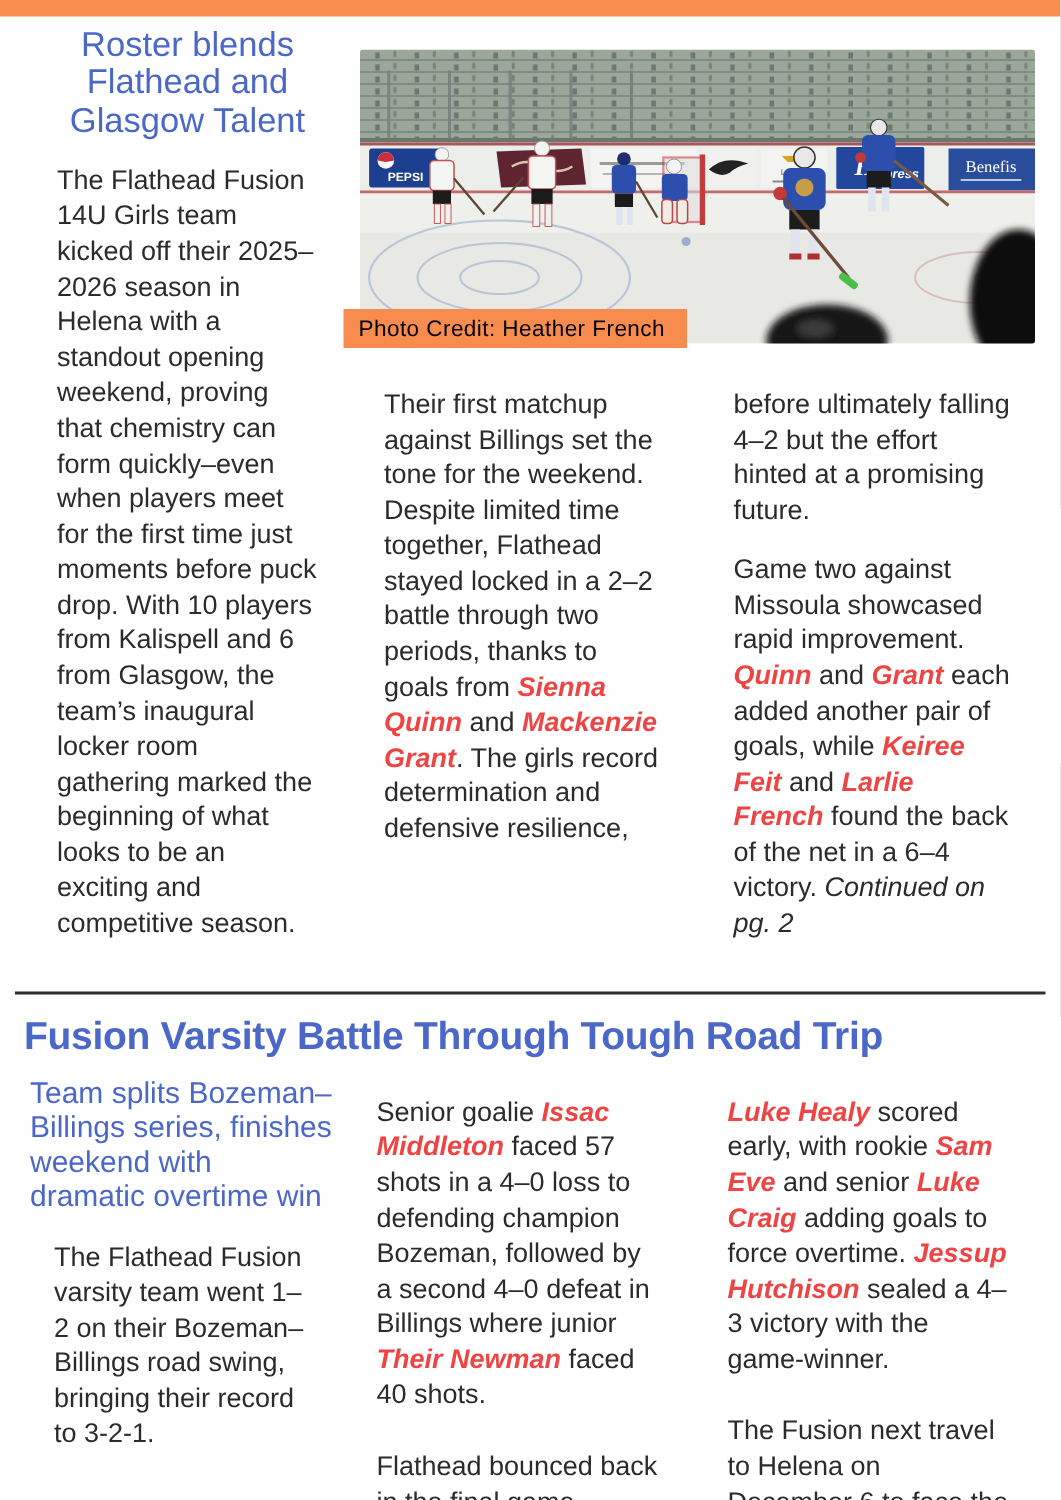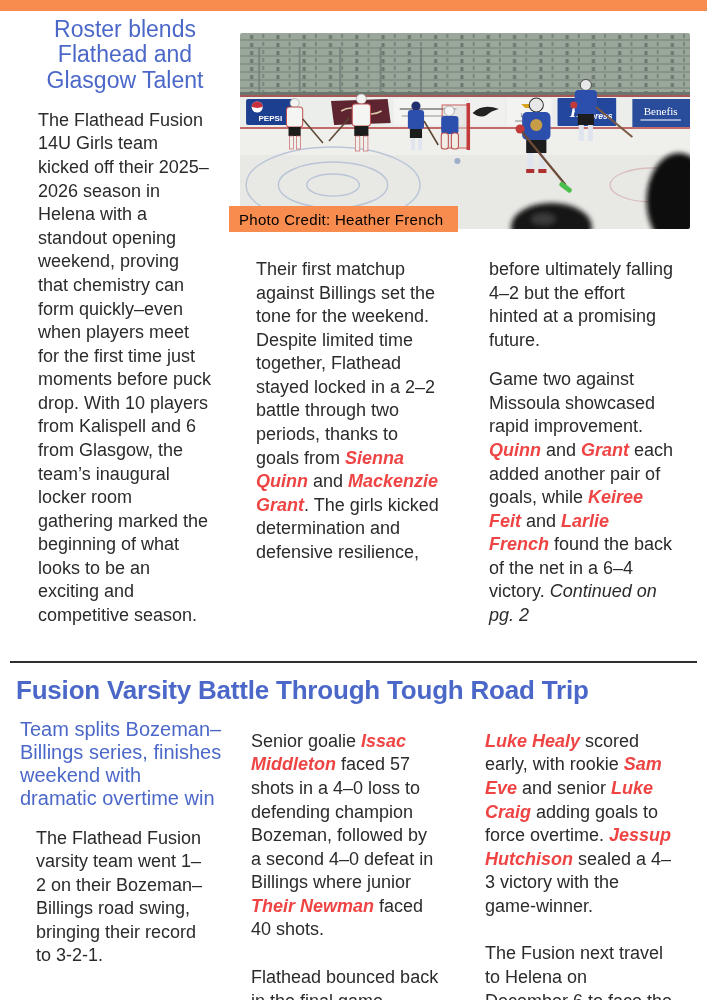--- a/index.html
+++ b/index.html
@@ -222,21 +222,21 @@
               <ellipse cx="308" cy="194" rx="40" ry="24" fill="#141414"></ellipse>
               <ellipse cx="434" cy="168" rx="32" ry="48" fill="#101010"></ellipse>
               <ellipse cx="300" cy="186" rx="12" ry="6" fill="#3a3a3a"></ellipse>
             </g>
           </svg>
           <figcaption class="caption">Photo Credit: Heather French</figcaption>
         </figure>
 
         <div class="a1-textcols">
           <div>
-            <p class="body-text"><span>Their first matchup against Billings set the tone for the weekend. Despite limited time together, Flathead stayed locked in a 2–2 battle through two periods, thanks to goals from </span><span class="b">Sienna Quinn</span><span> and </span><span class="b">Mackenzie Grant</span><span>. The girls kicked determination and defensive resilience,</span></p>
+            <p class="body-text"><span>Their first matchup against Billings set the tone for the weekend. Despite limited time together, Flathead stayed locked in a 2–2 battle through two periods, thanks to goals from </span><span class="b">Sienna Quinn</span><span> and </span><span class="b">Mackenzie Grant</span><span>. The girls record determination and defensive resilience,</span></p>
           </div>
           <div>
             <p class="body-text"><span>before ultimately falling 4–2 but the effort hinted at a promising future.</span></p>
             <p class="body-text"><span>Game two against Missoula showcased rapid improvement. </span><span class="b">Quinn</span><span> and </span><span class="b">Grant</span><span> each added another pair of goals, while </span><span class="b">Keiree Feit</span><span> and </span><span class="b">Larlie French</span><span> found the back of the net in a 6–4 victory.  </span><span class="i">Continued on pg. 2</span></p>
           </div>
         </div>
       </div>
     </div>
   </section>
 

